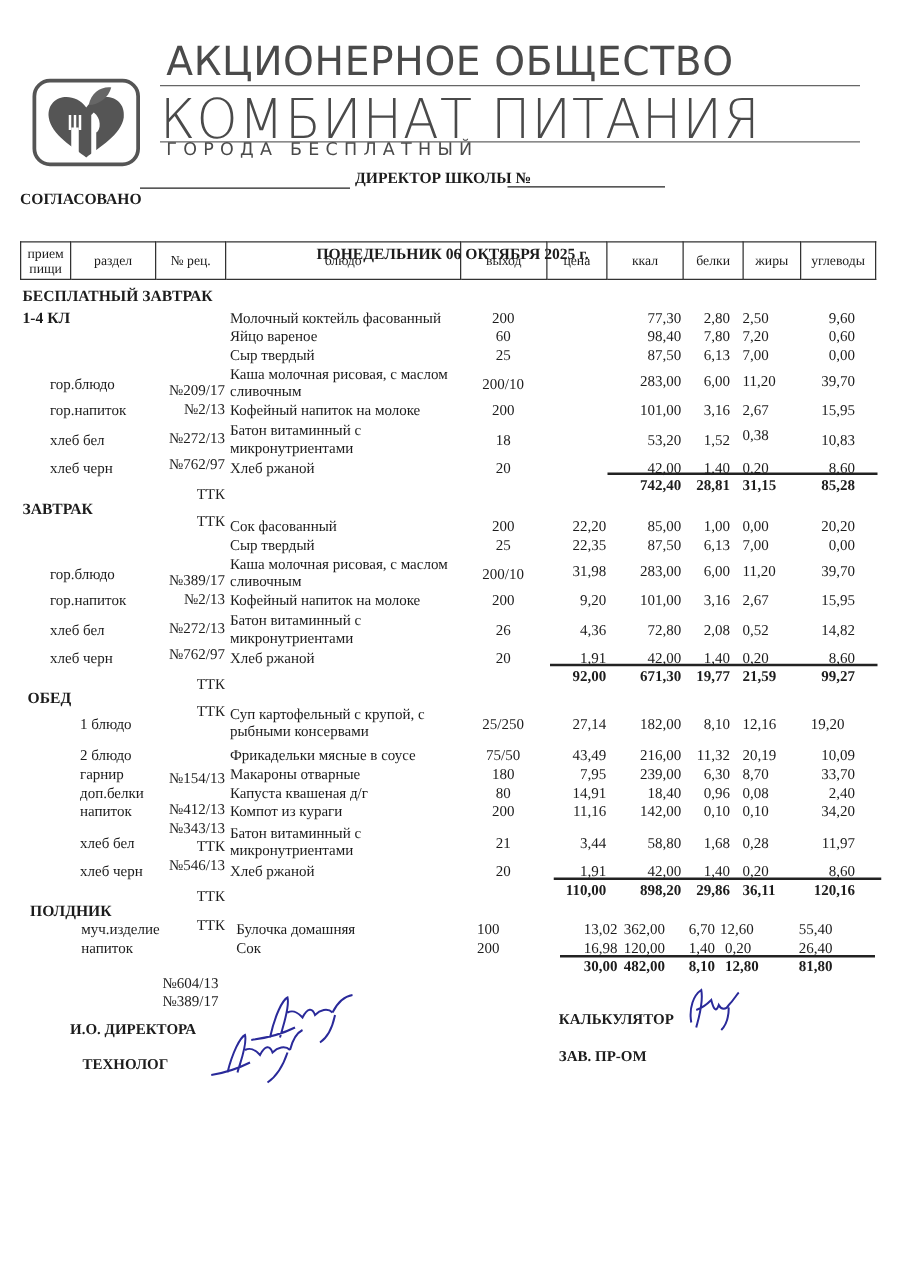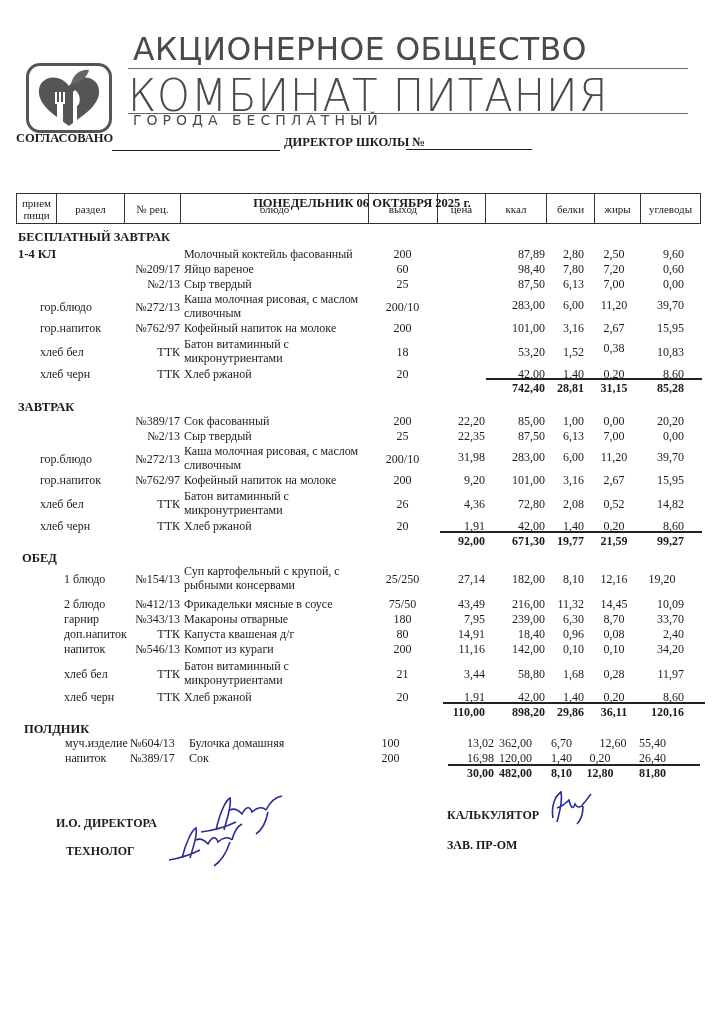--- a/index.html
+++ b/index.html
@@ -17,27 +17,27 @@
   .approve { font-weight:bold; font-size:12.5px; white-space:nowrap; }
   .uline { border-bottom:1px solid #222; }
   
   table.hdr { position:absolute; left:16px; top:152px; border-collapse:collapse; font-size:11px;margin-top:41px; }
   table.hdr td { border:1.5px solid #333; text-align:center; vertical-align:middle; padding:0; height:29px; line-height:12px; }
   .title { left:0; width:724px; top:196px; text-align:center; font-weight:bold; font-size:12.5px; }
   .sec { font-weight:bold; font-size:12.5px; white-space:nowrap; }
   .row { position:absolute; left:0; width:724px; font-size:12px; }
   .row span { position:absolute; white-space:nowrap; }
   .c-razdel { left:40px; width:90px; text-align:left; }
-  .c-rec { left:124px; width:56px; text-align:right; }
+  .c-rec { left:124px; width:56px; text-align:right;margin-top:43px; }
   .c-dish { left:184px; width:190px; white-space:normal !important; line-height:14px; }
   .c-out { left:368px; width:69px; text-align:center; }
   .c-price { left:437px; width:48px; text-align:right; }
   .c-kcal { left:485px; width:60px; text-align:right; }
   .c-prot { left:546px; width:38px; text-align:right; }
-  .c-fat { left:594px; width:40px; text-align:center; }
+  .c-fat { left:594px; width:40px; text-align:left; }
   .c-carb { left:640px; width:44px; text-align:right; }
   .total { font-weight:bold; }
   .tline { position:absolute; height:1.5px; background:#222; }
   .sig-label { font-weight:bold; font-size:12px; white-space:nowrap; }
   .sig { stroke:#2a2a9a; fill:none; stroke-width:1.6; }
 </style>
 </head>
 <body>
 
 <div class="abs logo-box">
@@ -50,21 +50,21 @@
     <rect x="28" y="36" width="6" height="22" fill="#fff"></rect>
     <path d="M46 24 C52 28,52 38,48 40 L48 58 L44 58 L44 26 Z" fill="#fff"></path>
   </svg>
 </div>
 <div class="abs org1">АКЦИОНЕРНОЕ ОБЩЕСТВО</div>
 <div class="abs hrule" style="left:128px; top:68px; width:560px;"></div>
 <div class="abs org2">КОМБИНАТ ПИТАНИЯ</div>
 <div class="abs hrule" style="left:128px; top:113px; width:560px;"></div>
 <div class="abs org3">ГОРОДА БЕСПЛАТНЫЙ</div>
 
-<div class="abs approve" style="left:16px; top:131px;">СОГЛАСОВАНО</div>
+<div class="abs approve" style="left:16px; top:152px;">СОГЛАСОВАНО</div>
 <div class="abs uline" style="left:112px; top:150px; width:168px;"></div>
 <div class="abs approve" style="left:284px; top:135px;">ДИРЕКТОР ШКОЛЫ №</div>
 <div class="abs uline" style="left:406px; top:149px; width:126px;"></div>
 
 <table class="hdr">
   <tbody>
       <tr>
     <td style="width:39px;">прием пищи</td>
     <td style="width:67px;">раздел</td>
     <td style="width:55px;">№ рец.</td>
@@ -83,21 +83,21 @@
 
 <div class="abs sec" style="left:18px; top:230px;">БЕСПЛАТНЫЙ ЗАВТРАК</div>
 <div class="abs sec" style="left:18px; top:247px;">1-4 КЛ</div>
 
 <div class="row" style="top:247px;">
   <span class="c-razdel"></span>
   <span class="c-rec"></span>
   <span class="c-dish">Молочный коктейль фасованный</span>
   <span class="c-out">200</span>
   <span class="c-price"></span>
-  <span class="c-kcal">87,89</span>
+  <span class="c-kcal">77,30</span>
   <span class="c-prot">2,80</span>
   <span class="c-fat">2,50</span>
   <span class="c-carb">9,60</span>
 </div>
 <div class="row" style="top:262px;">
   <span class="c-razdel"></span>
   <span class="c-rec">№209/17</span>
   <span class="c-dish">Яйцо вареное</span>
   <span class="c-out">60</span>
   <span class="c-price"></span>
@@ -261,36 +261,36 @@
   <span class="c-carb" style="top:8px;text-align:center;">19,20</span>
 </div>
 <div class="row" style="top:597px;">
   <span class="c-razdel" style="left:64px;">2 блюдо</span>
   <span class="c-rec">№412/13</span>
   <span class="c-dish">Фрикадельки мясные в соусе</span>
   <span class="c-out">75/50</span>
   <span class="c-price">43,49</span>
   <span class="c-kcal">216,00</span>
   <span class="c-prot">11,32</span>
-  <span class="c-fat">14,45</span>
+  <span class="c-fat">20,19</span>
   <span class="c-carb">10,09</span>
 </div>
 <div class="row" style="top:612px;">
   <span class="c-razdel" style="left:64px;">гарнир</span>
   <span class="c-rec">№343/13</span>
   <span class="c-dish">Макароны отварные</span>
   <span class="c-out">180</span>
   <span class="c-price">7,95</span>
   <span class="c-kcal">239,00</span>
   <span class="c-prot">6,30</span>
   <span class="c-fat">8,70</span>
   <span class="c-carb">33,70</span>
 </div>
 <div class="row" style="top:627px;">
-  <span class="c-razdel" style="left:64px;">доп.напиток</span>
+  <span class="c-razdel" style="left:64px;">доп.белки</span>
   <span class="c-rec">ТТК</span>
   <span class="c-dish">Капуста квашеная д/г</span>
   <span class="c-out">80</span>
   <span class="c-price">14,91</span>
   <span class="c-kcal">18,40</span>
   <span class="c-prot">0,96</span>
   <span class="c-fat">0,08</span>
   <span class="c-carb">2,40</span>
 </div>
 <div class="row" style="top:642px;">
@@ -338,21 +338,21 @@
 <div class="abs sec" style="left:24px; top:722px;">ПОЛДНИК</div>
 
 <div class="row" style="top:736px;">
   <span class="c-razdel" style="left:65px;">муч.изделие</span>
   <span class="c-rec" style="left:124px; width:54px; text-align:left; left:130px;">№604/13</span>
   <span class="c-dish" style="left:189px;">Булочка домашняя</span>
   <span class="c-out" style="left:356px;">100</span>
   <span class="c-price" style="left:446px;">13,02</span>
   <span class="c-kcal" style="left:472px;">362,00</span>
   <span class="c-prot" style="left:534px;">6,70</span>
-  <span class="c-fat" style="left:593px;">12,60</span>
+  <span class="c-fat" style="left:576px;">12,60</span>
   <span class="c-carb" style="left:622px;">55,40</span>
 </div>
 <div class="row" style="top:751px;">
   <span class="c-razdel" style="left:65px;">напиток</span>
   <span class="c-rec" style="width:54px; text-align:left; left:130px;">№389/17</span>
   <span class="c-dish" style="left:189px;">Сок</span>
   <span class="c-out" style="left:356px;">200</span>
   <span class="c-price" style="left:446px;">16,98</span>
   <span class="c-kcal" style="left:472px;">120,00</span>
   <span class="c-prot" style="left:534px;">1,40</span>

